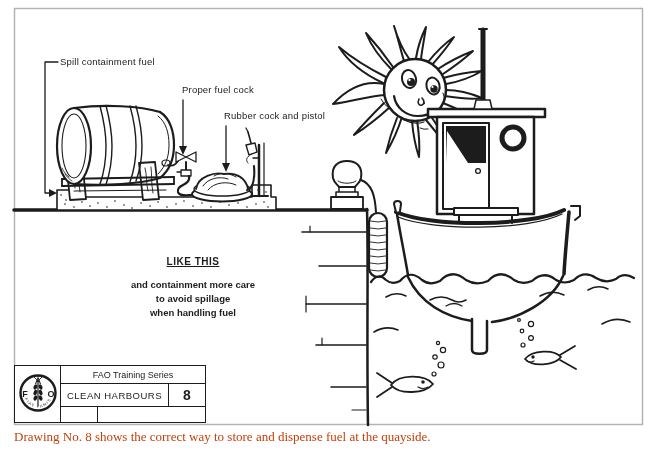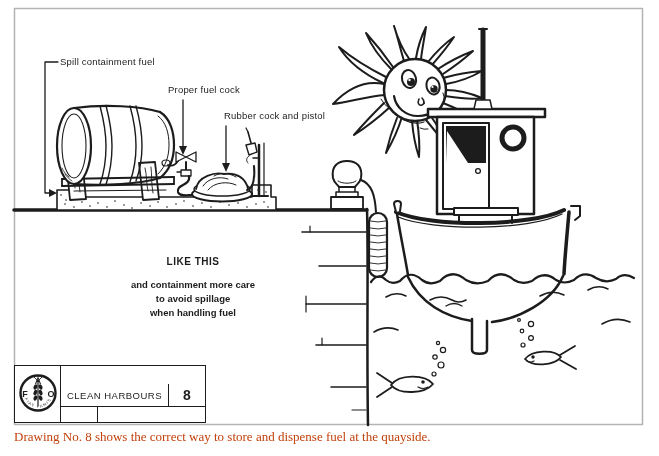--- a/index.html
+++ b/index.html
@@ -3,21 +3,21 @@
 <meta charset="utf-8">
 <style>
   html,body{margin:0;padding:0;background:#ffffff;}
   .stage{
     position:relative;width:659px;height:456px;background:#ffffff;
     font-family:"Liberation Sans",sans-serif;color:#1c1c1c;overflow:hidden;
   }
   .art{position:absolute;left:0;top:0;}
   .lbl{position:absolute;font-size:9.5px;line-height:1.2;letter-spacing:.2px;white-space:nowrap;}
   .msg{position:absolute;left:118px;top:256px;width:150px;text-align:center;}
-  .msg-heading{font-weight:bold;font-size:10px;letter-spacing:.5px;margin:0 0 11px 0;}
+  .msg-heading{font-weight:bold;font-size:10px;letter-spacing:.5px;margin:0 0 11px 0;text-decoration:underline;}
   .msg-line{font-weight:bold;font-size:9.5px;line-height:1.45;}
   .titleblock{
     position:absolute;left:14px;top:365px;width:192px;height:58px;
     border:1.5px solid #1c1c1c;box-sizing:border-box;background:#fff;
   }
   .tb-logo{position:absolute;left:0;top:0;bottom:0;width:46px;border-right:1.5px solid #1c1c1c;box-sizing:border-box;}
   .tb-row1{position:absolute;left:46px;right:0;top:0;height:18px;border-bottom:1.5px solid #1c1c1c;
     box-sizing:border-box;display:flex;align-items:center;justify-content:center;font-size:9px;}
   .tb-row2{position:absolute;left:46px;right:0;top:18px;height:23px;border-bottom:1.5px solid #1c1c1c;box-sizing:border-box;}
   .tb-title{position:absolute;left:0;top:0;bottom:0;right:36px;border-right:1.5px solid #1c1c1c;
@@ -263,21 +263,21 @@
       <path d="M58,62 H45 V193 H49" stroke-width="1.3"></path>
       <path d="M49,189 L57,193 L49,197 Z" fill="#1c1c1c" stroke="none"></path>
       <path d="M183,100 V146" stroke-width="1.3"></path>
       <path d="M179,146 L183,155 L187,146 Z" fill="#1c1c1c" stroke="none"></path>
       <path d="M226,126 V163" stroke-width="1.3"></path>
       <path d="M222,163 L226,172 L230,163 Z" fill="#1c1c1c" stroke="none"></path>
     </g>
   </svg>
 
   <div class="lbl" style="left:60px;top:56px">Spill containment fuel</div>
-  <div class="lbl" style="left:168px;top:84px">Proper fuel cock</div>
+  <div class="lbl" style="left:182px;top:84px">Proper fuel cock</div>
   <div class="lbl" style="left:224px;top:110px">Rubber cock and pistol</div>
 
   <div class="msg">
     <div class="msg-heading">LIKE THIS</div>
     <div class="msg-line">and containment more care</div>
     <div class="msg-line">to avoid spillage</div>
     <div class="msg-line">when handling fuel</div>
   </div>
 
   <div class="titleblock">
@@ -300,20 +300,21 @@
           <text x="36" y="30.5" text-anchor="middle">O</text>
         </g>
         <defs>
             <path id="motto-arc" d="M9,31 A14.5,14.5 0 0 0 37,31"></path>
           </defs>
         <text style="font-family:'Liberation Sans',sans-serif;font-size:4px;letter-spacing:1.3px;" fill="#1c1c1c" stroke="none">
           <textPath href="#motto-arc" startOffset="50%" text-anchor="middle">FIAT PANIS</textPath>
         </text>
       </svg>
     </div>
+    <div class="tb-row1">FAO Training Series</div>
     <div class="tb-row2">
       <div class="tb-title">CLEAN HARBOURS</div>
       <div class="tb-num">8</div>
     </div>
     <div class="tb-row3">
       <div class="tb-row3-div"></div>
     </div>
   </div>
 
   <div class="caption">Drawing No. 8 shows the correct way to store and dispense fuel at the quayside.</div>

